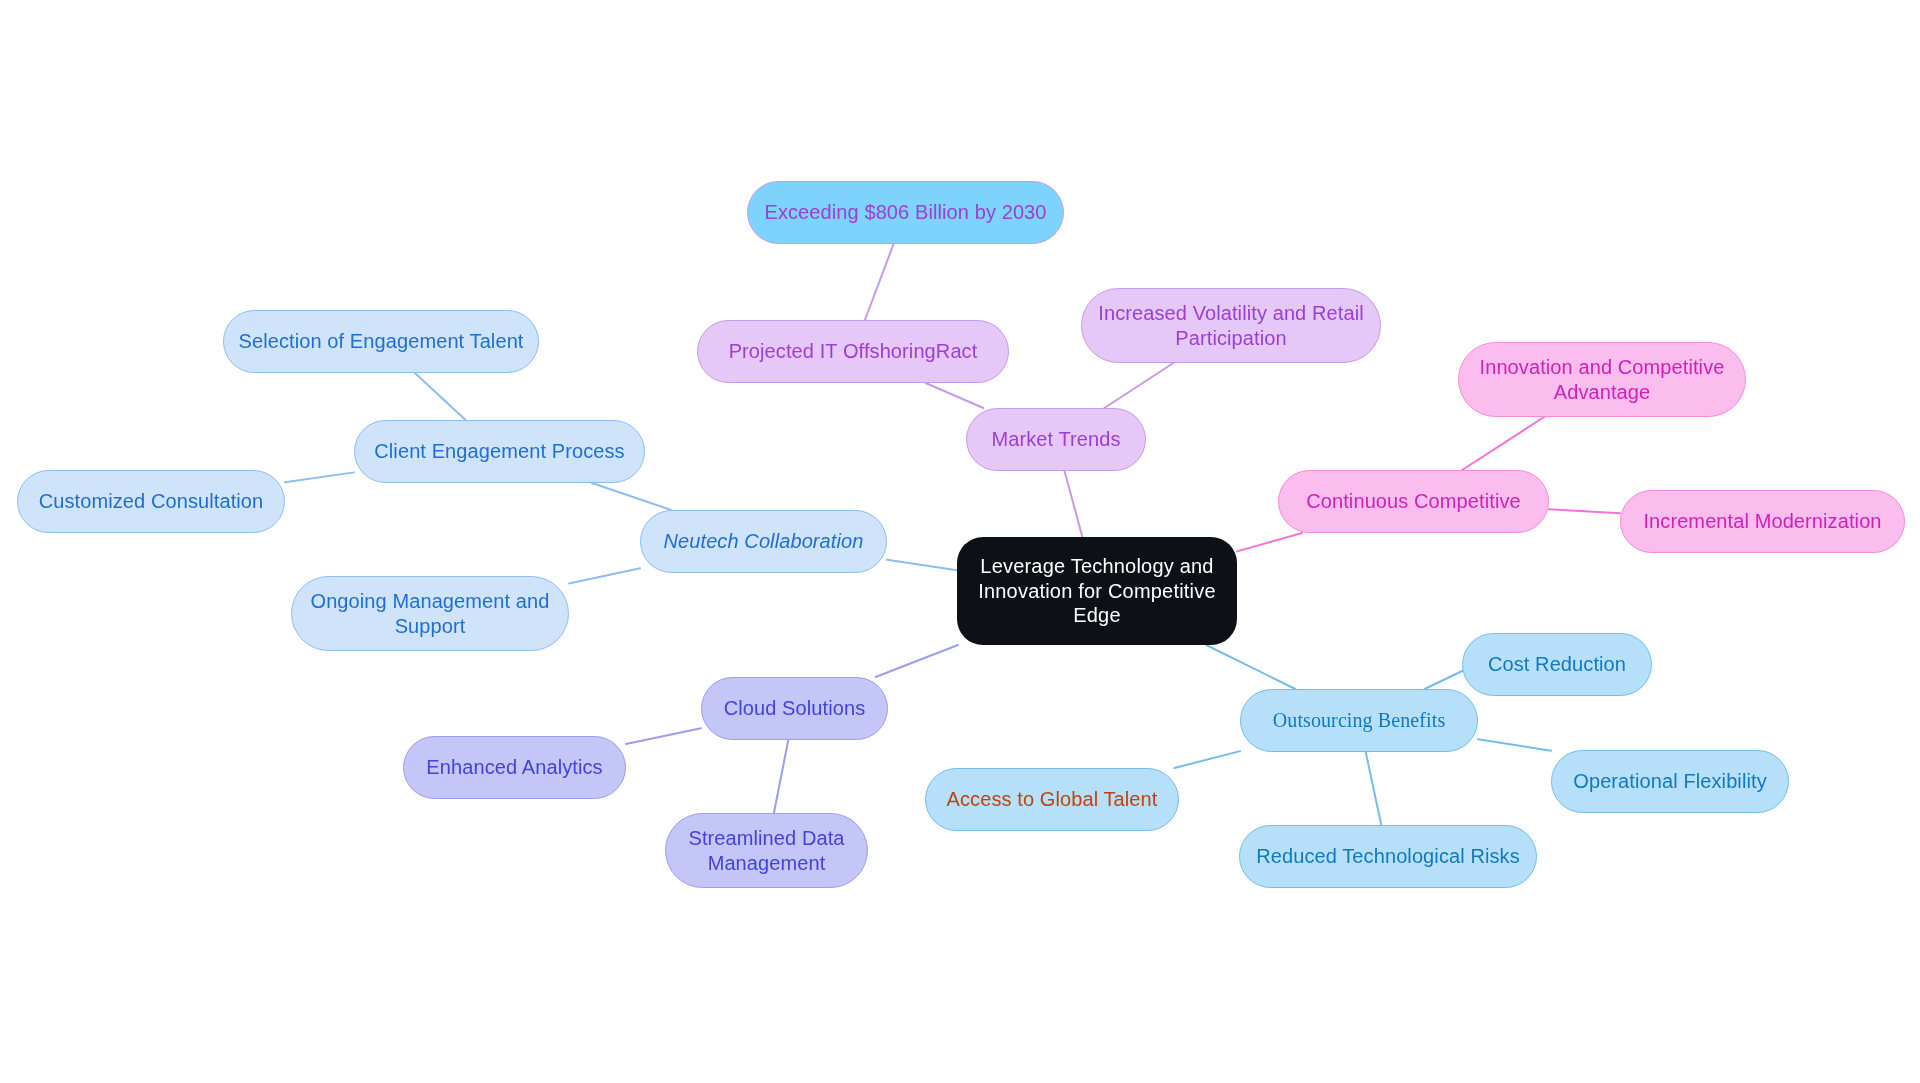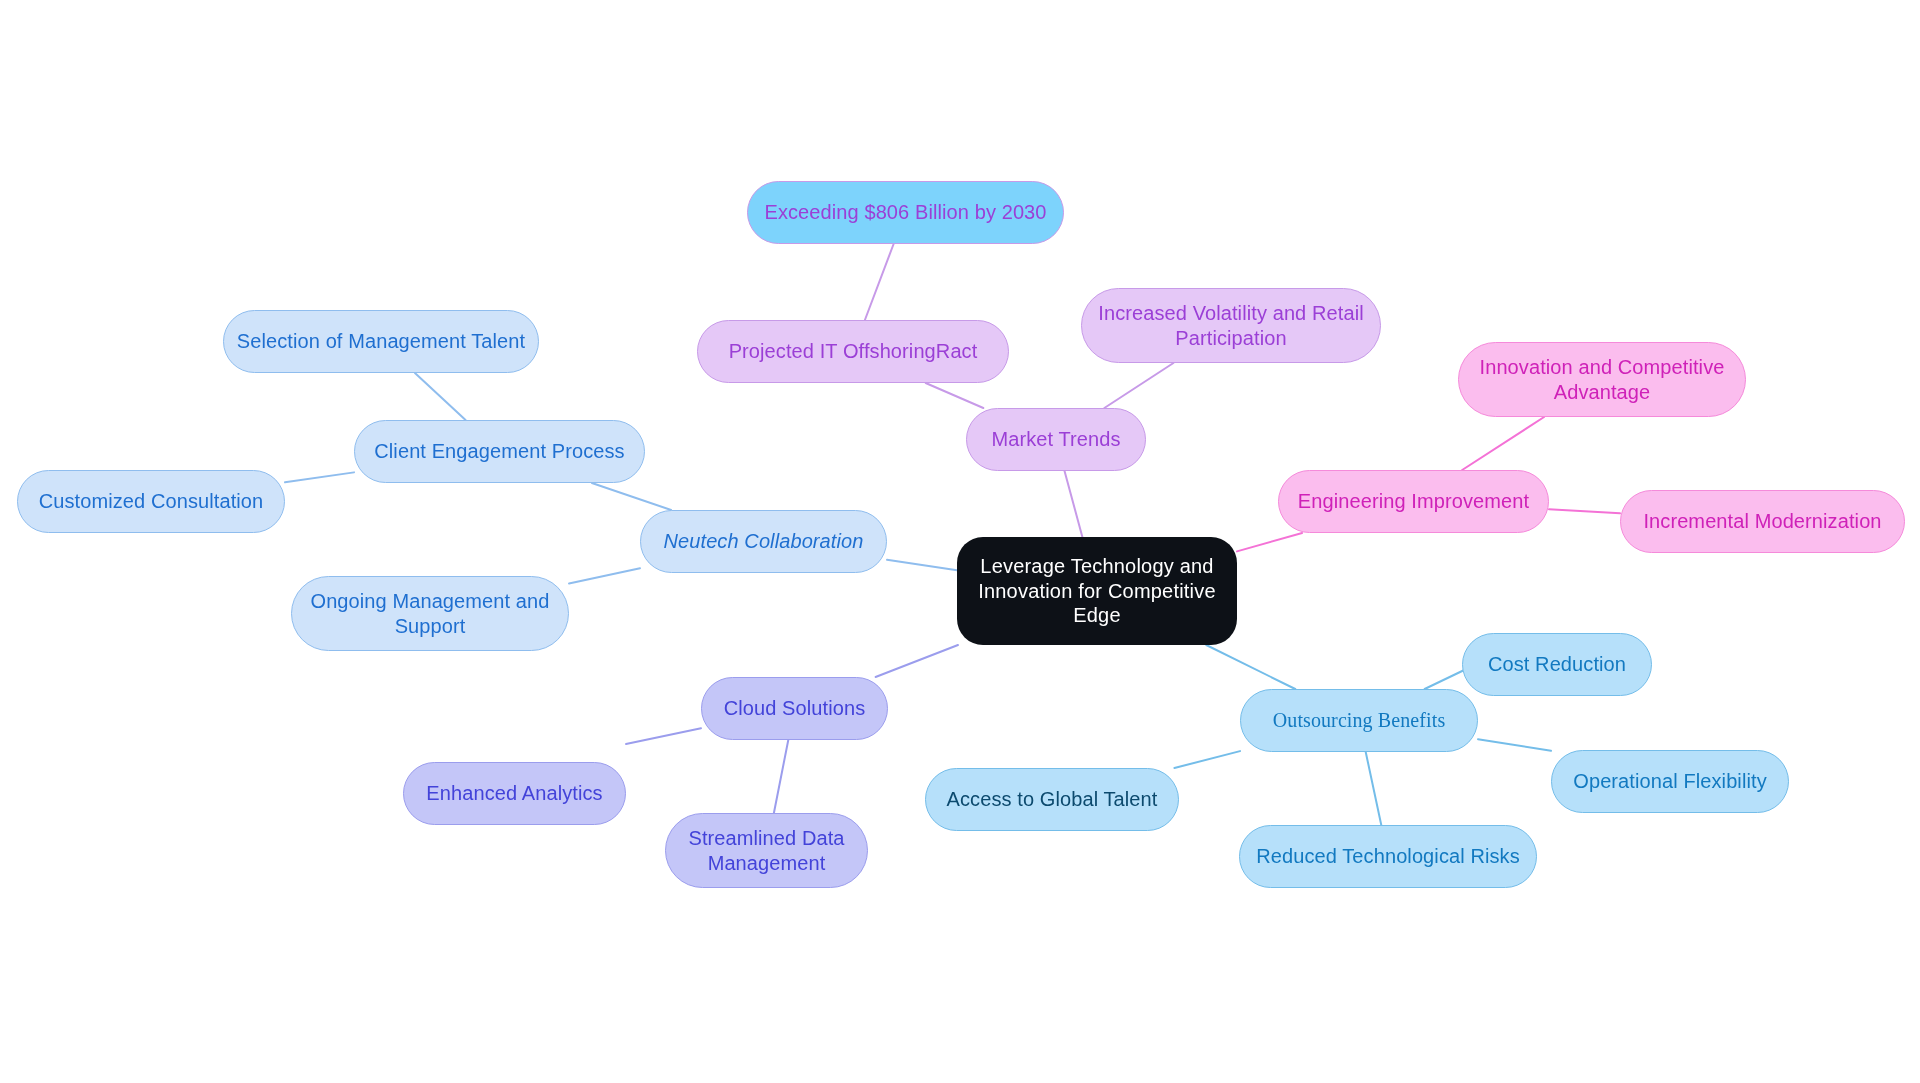--- a/index.html
+++ b/index.html
@@ -67,32 +67,32 @@
       <line x1="1365.7169117647059" y1="752" x2="1381.2830882352941" y2="825" stroke="#74bde9" stroke-width="2" stroke-linecap="round"></line>
       <line x1="1240" y1="751.1221498371335" x2="1174.4113924050632" y2="768" stroke="#74bde9" stroke-width="2" stroke-linecap="round"></line>
       <line x1="957.9787234042553" y1="645" x2="875.5957446808511" y2="677" stroke="#9b9ded" stroke-width="2" stroke-linecap="round"></line>
       <line x1="701" y1="728.2017857142857" x2="626" y2="744.0053571428572" stroke="#9b9ded" stroke-width="2" stroke-linecap="round"></line>
       <line x1="788.2887323943662" y1="740" x2="773.8943661971831" y2="813" stroke="#9b9ded" stroke-width="2" stroke-linecap="round"></line>
     </svg>
   <div id="node-layer">
       <div class="node root" style="left: 957px; top: 537px; width: 280px; height: 108px; background: rgb(13, 17, 23); border-color: rgb(13, 17, 23); color: rgb(255, 255, 255); font-size: 20px;">Leverage Technology and Innovation for Competitive Edge</div>
       <div class="node" style="left: 640px; top: 510px; width: 247px; height: 63px; background: rgb(207, 227, 250); border-color: rgb(143, 189, 238); color: rgb(31, 111, 208); font-size: 20px; font-style: italic;">Neutech Collaboration</div>
       <div class="node" style="left: 354px; top: 420px; width: 291px; height: 63px; background: rgb(207, 227, 250); border-color: rgb(143, 189, 238); color: rgb(31, 111, 208); font-size: 20px;">Client Engagement Process</div>
-      <div class="node" style="left: 223px; top: 310px; width: 316px; height: 63px; background: rgb(207, 227, 250); border-color: rgb(143, 189, 238); color: rgb(31, 111, 208); font-size: 20px;">Selection of Management Talent</div>
+      <div class="node" style="left: 223px; top: 310px; width: 316px; height: 63px; background: rgb(207, 227, 250); border-color: rgb(143, 189, 238); color: rgb(31, 111, 208); font-size: 20px;">Selection of Engagement Talent</div>
       <div class="node" style="left: 17px; top: 470px; width: 268px; height: 63px; background: rgb(207, 227, 250); border-color: rgb(143, 189, 238); color: rgb(31, 111, 208); font-size: 20px;">Customized Consultation</div>
       <div class="node" style="left: 291px; top: 576px; width: 278px; height: 75px; background: rgb(207, 227, 250); border-color: rgb(143, 189, 238); color: rgb(31, 111, 208); font-size: 20px;">Ongoing Management and Support</div>
       <div class="node" style="left: 966px; top: 408px; width: 180px; height: 63px; background: rgb(229, 200, 247); border-color: rgb(199, 154, 232); color: rgb(155, 63, 214); font-size: 20px;">Market Trends</div>
       <div class="node" style="left: 697px; top: 320px; width: 312px; height: 63px; background: rgb(229, 200, 247); border-color: rgb(199, 154, 232); color: rgb(155, 63, 214); font-size: 20px;">Projected IT OffshoringRact</div>
       <div class="node" style="left: 747px; top: 181px; width: 317px; height: 63px; background: #7dd3fc; border-color: rgb(199, 154, 232); color: rgb(155, 63, 214); font-size: 20px;">Exceeding $806 Billion by 2030</div>
       <div class="node" style="left: 1081px; top: 288px; width: 300px; height: 75px; background: rgb(229, 200, 247); border-color: rgb(199, 154, 232); color: rgb(155, 63, 214); font-size: 20px;">Increased Volatility and Retail Participation</div>
-      <div class="node" style="left: 1278px; top: 470px; width: 271px; height: 63px; background: rgb(251, 189, 238); border-color: rgb(245, 138, 218); color: rgb(207, 33, 184); font-size: 20px;">Engineering Improvement</div>
+      <div class="node" style="left: 1278px; top: 470px; width: 271px; height: 63px; background: rgb(251, 189, 238); border-color: rgb(245, 138, 218); color: rgb(207, 33, 184); font-size: 20px;">Continuous Competitive</div>
       <div class="node" style="left: 1458px; top: 342px; width: 288px; height: 75px; background: rgb(251, 189, 238); border-color: rgb(245, 138, 218); color: rgb(207, 33, 184); font-size: 20px;">Innovation and Competitive Advantage</div>
       <div class="node" style="left: 1620px; top: 490px; width: 285px; height: 63px; background: rgb(251, 189, 238); border-color: rgb(245, 138, 218); color: rgb(207, 33, 184); font-size: 20px;">Incremental Modernization</div>
       <div class="node" style="left: 1240px; top: 689px; width: 238px; height: 63px; background: rgb(182, 224, 250); border-color: rgb(116, 189, 233); color: rgb(18, 121, 192); font-size: 20px; font-family: Liberation Serif, serif;">Outsourcing Benefits</div>
       <div class="node" style="left: 1462px; top: 594px; width: 190px; height: 63px; background: rgb(182, 224, 250); border-color: rgb(116, 189, 233); color: rgb(18, 121, 192); font-size: 20px; margin-top: 39px;">Cost Reduction</div>
       <div class="node" style="left: 1551px; top: 738px; width: 238px; height: 63px; background: rgb(182, 224, 250); border-color: rgb(116, 189, 233); color: rgb(18, 121, 192); font-size: 20px; margin-top: 12px;">Operational Flexibility</div>
       <div class="node" style="left: 1239px; top: 825px; width: 298px; height: 63px; background: rgb(182, 224, 250); border-color: rgb(116, 189, 233); color: rgb(18, 121, 192); font-size: 20px;">Reduced Technological Risks</div>
-      <div class="node" style="left: 925px; top: 768px; width: 254px; height: 63px; background: rgb(182, 224, 250); border-color: rgb(116, 189, 233); color: #0c4a6e; font-size: 20px;">Access to Global Talent</div>
+      <div class="node" style="left: 925px; top: 768px; width: 254px; height: 63px; background: rgb(182, 224, 250); border-color: rgb(116, 189, 233); color: #c2410c; font-size: 20px;">Access to Global Talent</div>
       <div class="node" style="left: 701px; top: 677px; width: 187px; height: 63px; background: rgb(196, 198, 248); border-color: rgb(155, 157, 237); color: rgb(67, 67, 217); font-size: 20px;">Cloud Solutions</div>
-      <div class="node" style="left: 403px; top: 762px; width: 223px; height: 63px; background: rgb(196, 198, 248); border-color: rgb(155, 157, 237); color: rgb(67, 67, 217); font-size: 20px;">Enhanced Analytics</div>
+      <div class="node" style="left: 403px; top: 736px; width: 223px; height: 63px; background: rgb(196, 198, 248); border-color: rgb(155, 157, 237); color: rgb(67, 67, 217); font-size: 20px;">Enhanced Analytics</div>
       <div class="node" style="left: 665px; top: 813px; width: 203px; height: 75px; background: rgb(196, 198, 248); border-color: rgb(155, 157, 237); color: rgb(67, 67, 217); font-size: 20px;">Streamlined Data Management</div>
     </div>
 </div>
 
 </body></html>

